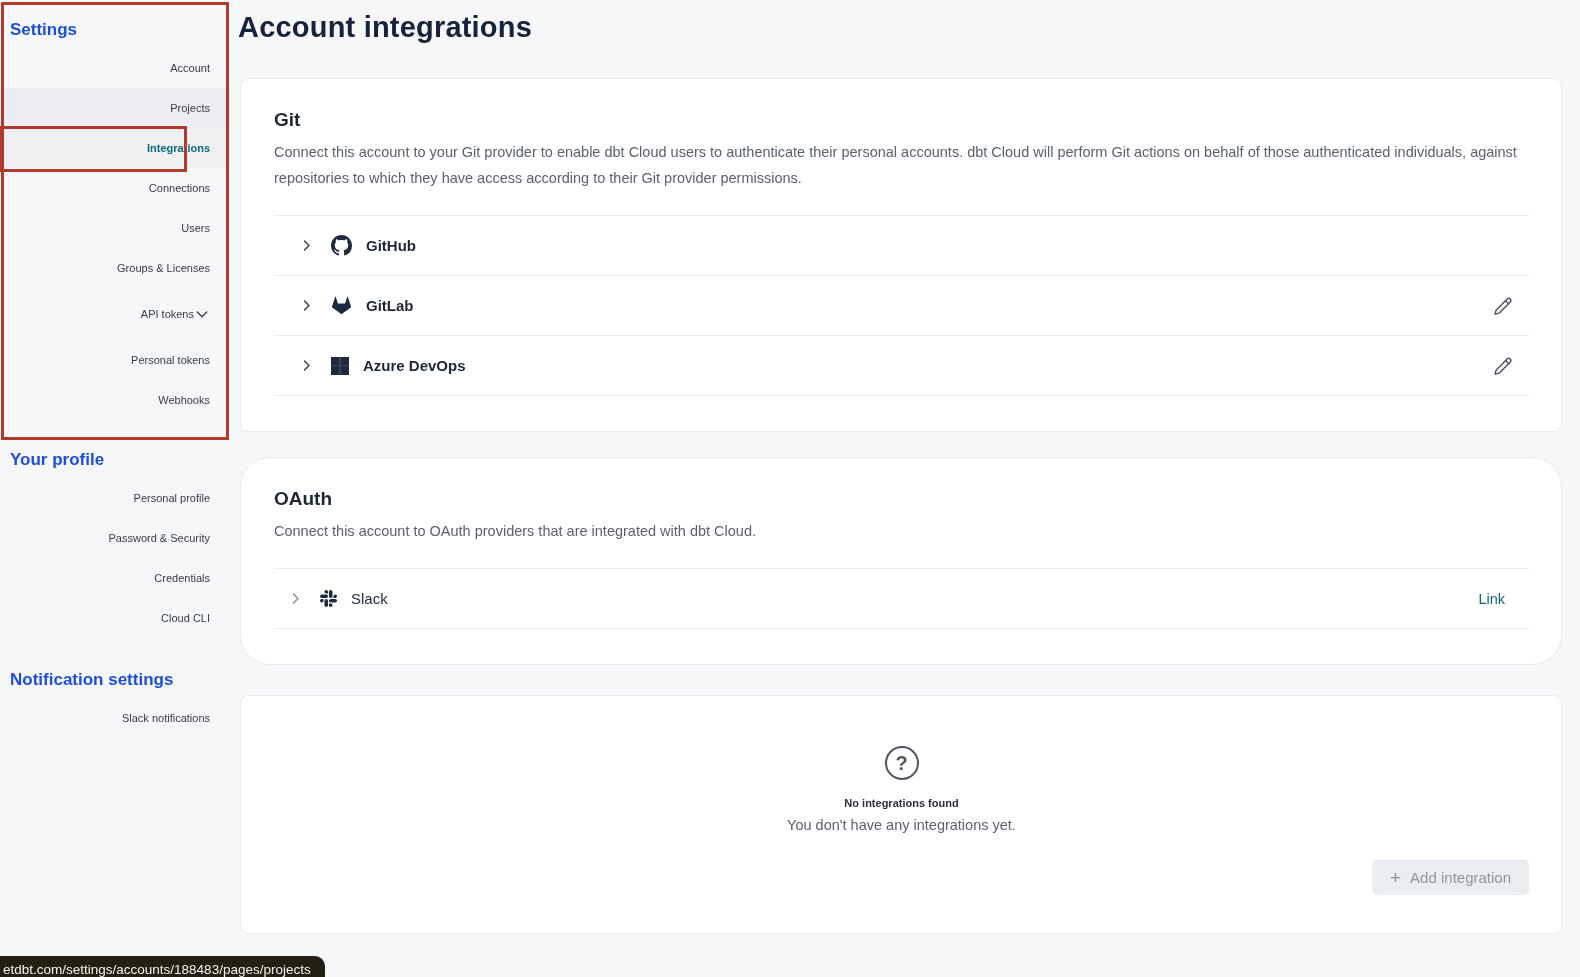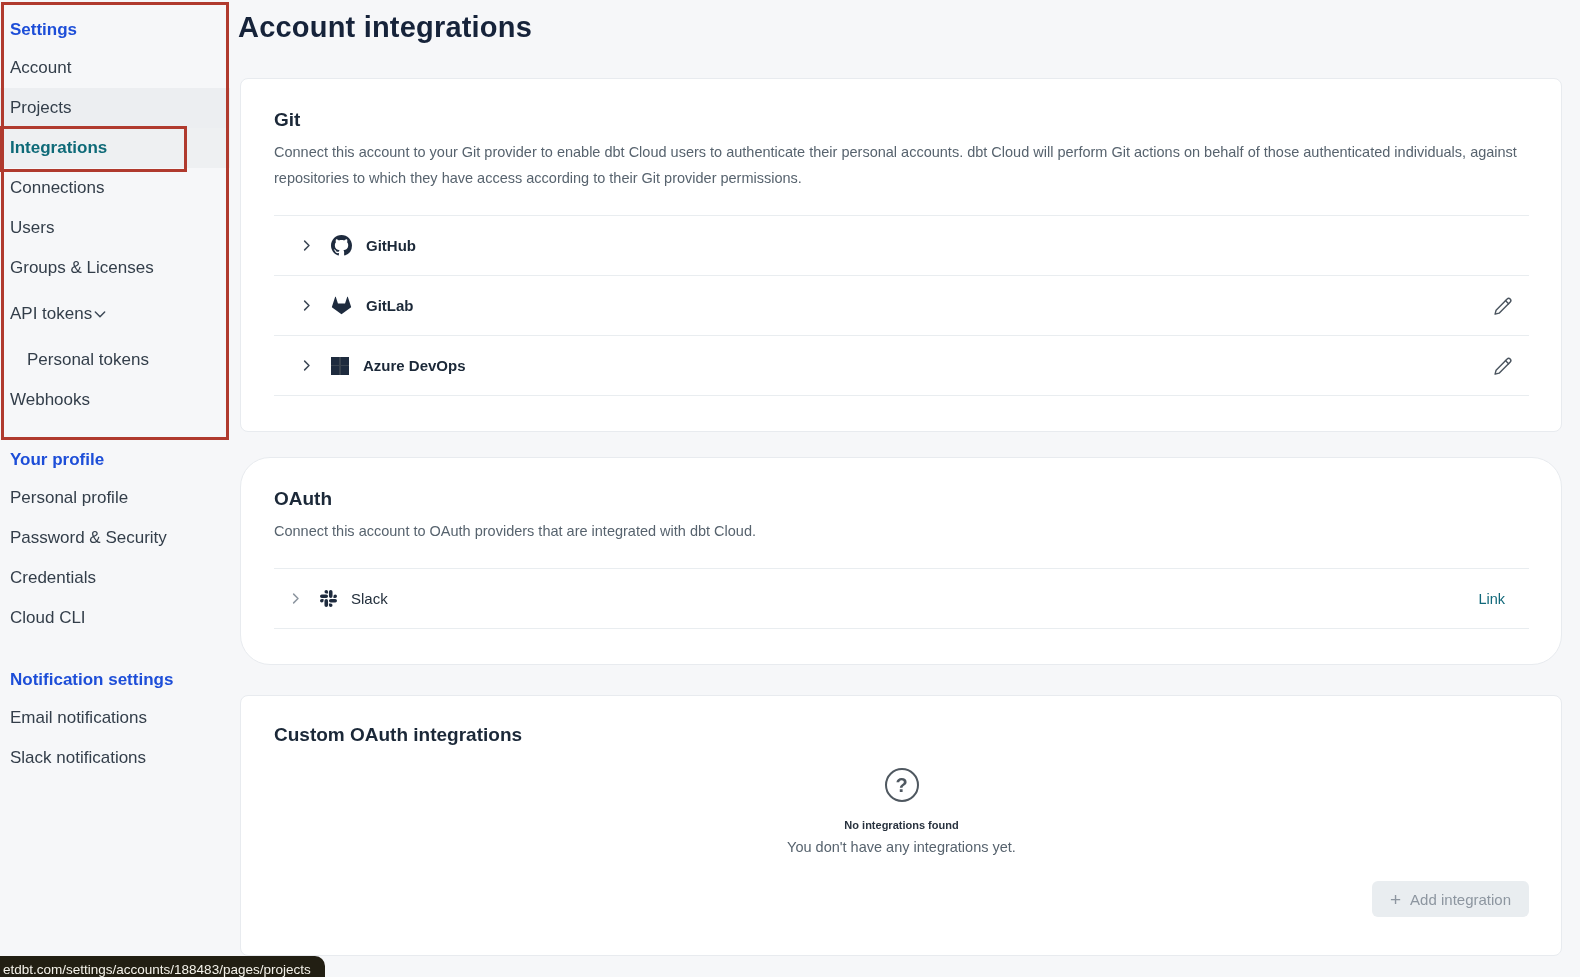--- a/index.html
+++ b/index.html
@@ -9,22 +9,22 @@
     background:#f6f7f9; color:#1b2838; position:relative;
   }
 
   
   .sidebar { position:absolute; left:0; top:0; width:230px; height:100%; background:#f6f7f9; }
   .nav-heading {
     height:36px; margin-top:12px; display:flex; align-items:center;
     padding:0 10px; font-size:17px; font-weight:700; color:#1d4ed8;
   }
   .nav-item {
-    height:40px; display:flex; align-items:center; justify-content:flex-start;
-    padding:0 20px 0 10px; font-size:17px; color:#333e4a; cursor:pointer;
+    height:40px; display:flex; align-items:center; justify-content:flex-end;
+    padding:0 20px 0 10px; font-size:11px; color:#333e4a; cursor:pointer;
   }
   .nav-item.hovered { background:#eceef1; }
   .nav-item.selected { background:#eef0f2; color:#0e6a78; font-weight:700; }
   .nav-item.sub { padding-left:27px; }
   .nav-item.gap { margin-top:6px; }
   .sec-gap { margin-top:22px; }
   .chev-down { width:16px; height:16px; color:#3c4856; }
 
   
   .anno { position:absolute; border:3px solid #b03a2e; pointer-events:none; z-index:5; }
@@ -134,23 +134,20 @@
     </div>
   <div class="nav-item">
       <span>Credentials</span>
     </div>
   <div class="nav-item">
       <span>Cloud CLI</span>
     </div>
 
   <div class="nav-heading" style="margin-top:24px">Notification settings</div>
   <div class="nav-item">
-      <span>Email notifications</span>
-    </div>
-  <div class="nav-item">
       <span>Slack notifications</span>
     </div>
 
   <div class="anno anno-outer"></div>
   <div class="anno anno-inner"></div>
 </nav>
 
 <main class="main">
   <h1 class="page-title">Account integrations</h1>
 
@@ -230,21 +227,20 @@
             </svg>
         </span>
         <span class="prov-label regular">Slack</span>
         <span class="spacer"></span>
         <a class="link-action">Link</a>
       </div>
     </div>
   </section>
 
   <section class="card card-3">
-    <h2>Custom OAuth integrations</h2>
     <div class="empty">
       <div class="q-circle">?</div>
       <div class="empty-title">No integrations found</div>
       <div class="empty-sub">You don't have any integrations yet.</div>
     </div>
     <div class="btn-row">
       <button class="add-btn">
         <span class="plus">+</span>
         <span>Add integration</span>
       </button>

